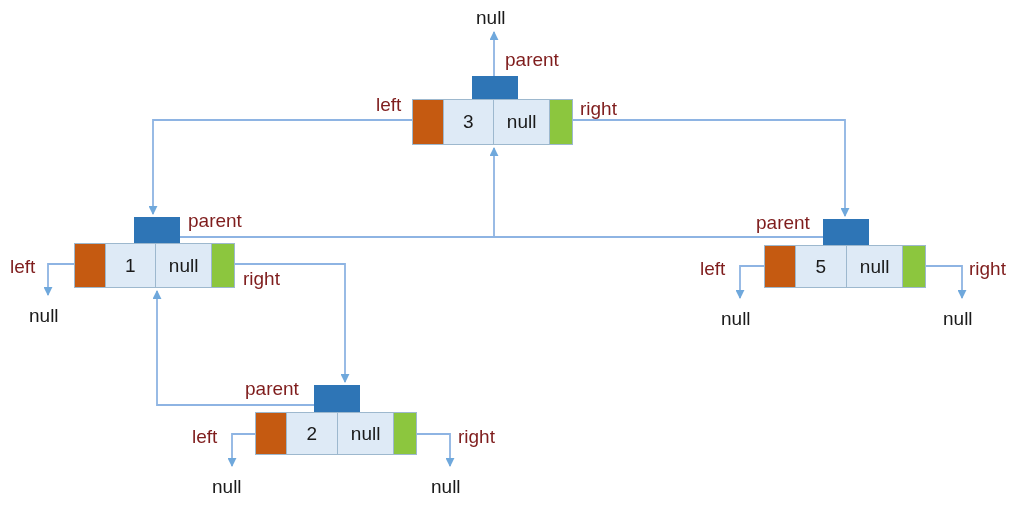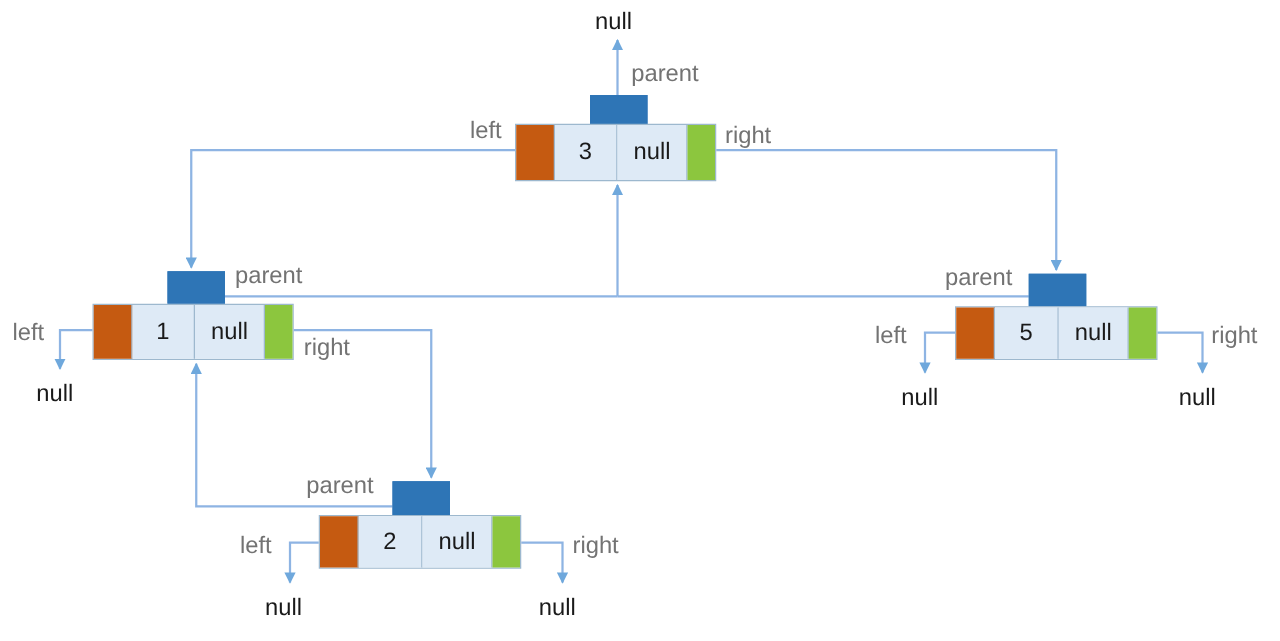--- a/index.html
+++ b/index.html
@@ -35,21 +35,21 @@
   .cell:last-child{border-right:none;}
   .cell.left-ptr{background:#C55A11;}
   .cell.right-ptr{background:#8CC63E;}
   .cell.val{background:#DEEAF6;}
   .cell.nullfield{background:#DEEAF6;}
 
   
   .lbl{
     position:absolute;
     font-size:19px;
-    color:#737373;
+    color:#7f1d1d;
     white-space:nowrap;
     line-height:1;
   }
   .lbl.null-lbl{color:#1a1a1a;}
 </style>
 </head>
 <body>
 
 <div id="stage">
 

